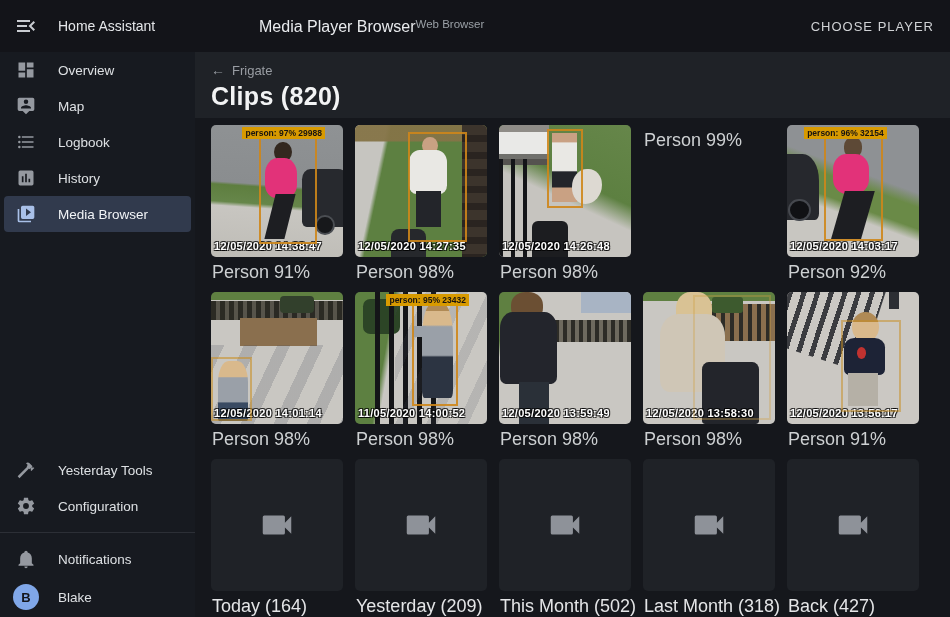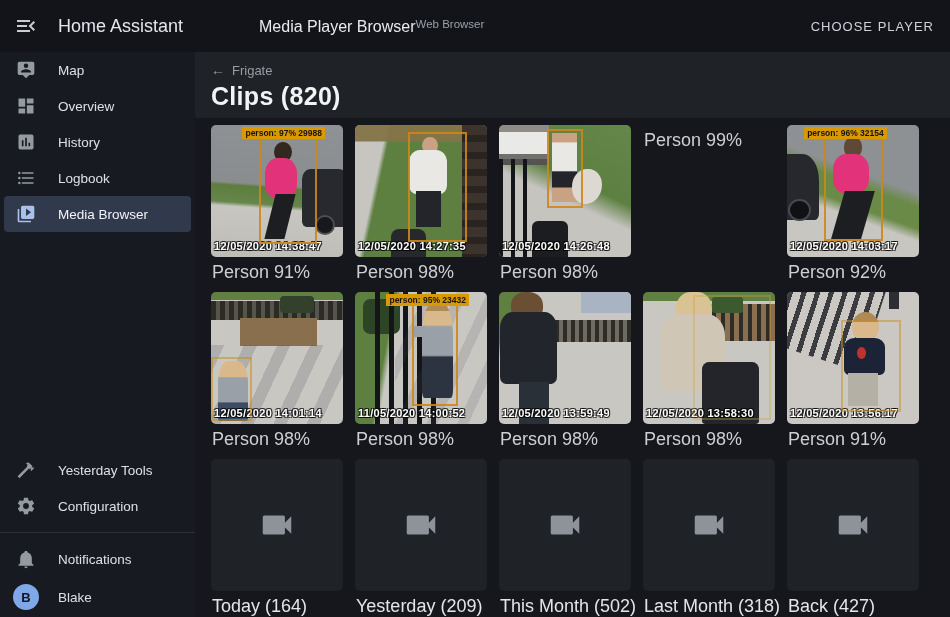--- a/index.html
+++ b/index.html
@@ -6,21 +6,21 @@
   html,body { width:950px; height:617px; overflow:hidden; background:#15171c;
     font-family:"Liberation Sans", sans-serif; }
   .app { position:relative; width:950px; height:617px; background:#15171c; }
 
   
   .topbar { position:absolute; top:0; left:0; width:950px; height:52px;
     background:#131419; display:flex; align-items:center; z-index:5; }
   .topbar-left { width:195px; height:100%; display:flex; align-items:center; flex:none; }
   .menu-btn { width:24px; height:24px; margin-left:14px; color:#c9ccd1; cursor:pointer; }
   .menu-btn svg { width:24px; height:24px; fill:currentColor; }
-  .app-name { margin-left:20px; font-size:18px; font-weight:500; color:#e4e6e9; white-space:nowrap; }
+  .app-name { margin-left:20px; font-size:14px; font-weight:500; color:#e4e6e9; white-space:nowrap; }
   .title-block { margin-left:64px; display:flex; flex-direction:row; justify-content:center; }
   .tb-title { font-size:16px; font-weight:500; color:#e8eaed; line-height:19px; }
   .tb-subtitle { font-size:11.5px; color:#9aa0a6; line-height:14px; }
   .tb-spacer { flex:1; }
   .choose-player { margin-right:16px; font-size:13px; font-weight:500; letter-spacing:1px;
     color:#d0d2d5; cursor:pointer; white-space:nowrap; }
 
   
   .sidebar { position:absolute; top:52px; left:0; width:195px; height:565px;
     background:#171a20; display:flex; flex-direction:column; }
@@ -170,41 +170,41 @@
       <div class="tb-title">Media Player Browser</div>
       <div class="tb-subtitle">Web Browser</div>
     </div>
     <div class="tb-spacer"></div>
     <div class="choose-player">CHOOSE PLAYER</div>
   </div>
 
   <div class="sidebar">
     <div class="side-item">
       <span class="s-icon"><svg viewBox="0 0 24 24">
+            <path d="M13,3V9H21V3M13,21H21V11H13M3,21H11V15H3M3,13H11V3H3Z"></path>
+          </svg></span>
+      <span class="s-label">Overview</span>
+    </div>
+    <div class="side-item">
+      <span class="s-icon"><svg viewBox="0 0 24 24">
             <path d="M20,2H4A2,2 0 0,0 2,4V16A2,2 0 0,0 4,18H8L12,22L16,18H20A2,2 0 0,0 22,16V4A2,2 0 0,0 20,2M12,4.3A2.7,2.7 0 0,1 14.7,7A2.7,2.7 0 0,1 12,9.7A2.7,2.7 0 0,1 9.3,7A2.7,2.7 0 0,1 12,4.3M18,15H6V14.1C6,12.1 10,11 12,11C14,11 18,12.1 18,14.1V15Z"></path>
           </svg></span>
       <span class="s-label">Map</span>
     </div>
     <div class="side-item">
       <span class="s-icon"><svg viewBox="0 0 24 24">
-            <path d="M13,3V9H21V3M13,21H21V11H13M3,21H11V15H3M3,13H11V3H3Z"></path>
-          </svg></span>
-      <span class="s-label">Overview</span>
+            <path d="M7,5H21V7H7V5M7,13V11H21V13H7M4,4.5A1.5,1.5 0 0,1 5.5,6A1.5,1.5 0 0,1 4,7.5A1.5,1.5 0 0,1 2.5,6A1.5,1.5 0 0,1 4,4.5M4,10.5A1.5,1.5 0 0,1 5.5,12A1.5,1.5 0 0,1 4,13.5A1.5,1.5 0 0,1 2.5,12A1.5,1.5 0 0,1 4,10.5M7,19V17H21V19H7M4,16.5A1.5,1.5 0 0,1 5.5,18A1.5,1.5 0 0,1 4,19.5A1.5,1.5 0 0,1 2.5,18A1.5,1.5 0 0,1 4,16.5Z"></path>
+          </svg></span>
+      <span class="s-label">Logbook</span>
     </div>
     <div class="side-item">
       <span class="s-icon"><svg viewBox="0 0 24 24">
             <path d="M19,3H5A2,2 0 0,0 3,5V19A2,2 0 0,0 5,21H19A2,2 0 0,0 21,19V5A2,2 0 0,0 19,3M9,17H7V10H9V17M13,17H11V7H13V17M17,17H15V13H17V17Z"></path>
           </svg></span>
       <span class="s-label">History</span>
-    </div>
-    <div class="side-item">
-      <span class="s-icon"><svg viewBox="0 0 24 24">
-            <path d="M7,5H21V7H7V5M7,13V11H21V13H7M4,4.5A1.5,1.5 0 0,1 5.5,6A1.5,1.5 0 0,1 4,7.5A1.5,1.5 0 0,1 2.5,6A1.5,1.5 0 0,1 4,4.5M4,10.5A1.5,1.5 0 0,1 5.5,12A1.5,1.5 0 0,1 4,13.5A1.5,1.5 0 0,1 2.5,12A1.5,1.5 0 0,1 4,10.5M7,19V17H21V19H7M4,16.5A1.5,1.5 0 0,1 5.5,18A1.5,1.5 0 0,1 4,19.5A1.5,1.5 0 0,1 2.5,18A1.5,1.5 0 0,1 4,16.5Z"></path>
-          </svg></span>
-      <span class="s-label">Logbook</span>
     </div>
     <div class="side-item selected">
       <span class="s-icon"><svg viewBox="0 0 24 24">
             <path d="M4,6H2V20A2,2 0 0,0 4,22H18V20H4V6M20,2H8A2,2 0 0,0 6,4V16A2,2 0 0,0 8,18H20A2,2 0 0,0 22,16V4A2,2 0 0,0 20,2M12,14.5V5.5L18,10L12,14.5Z"></path>
           </svg></span>
       <span class="s-label">Media Browser</span>
     </div>
 
     <div class="side-spacer"></div>
 

